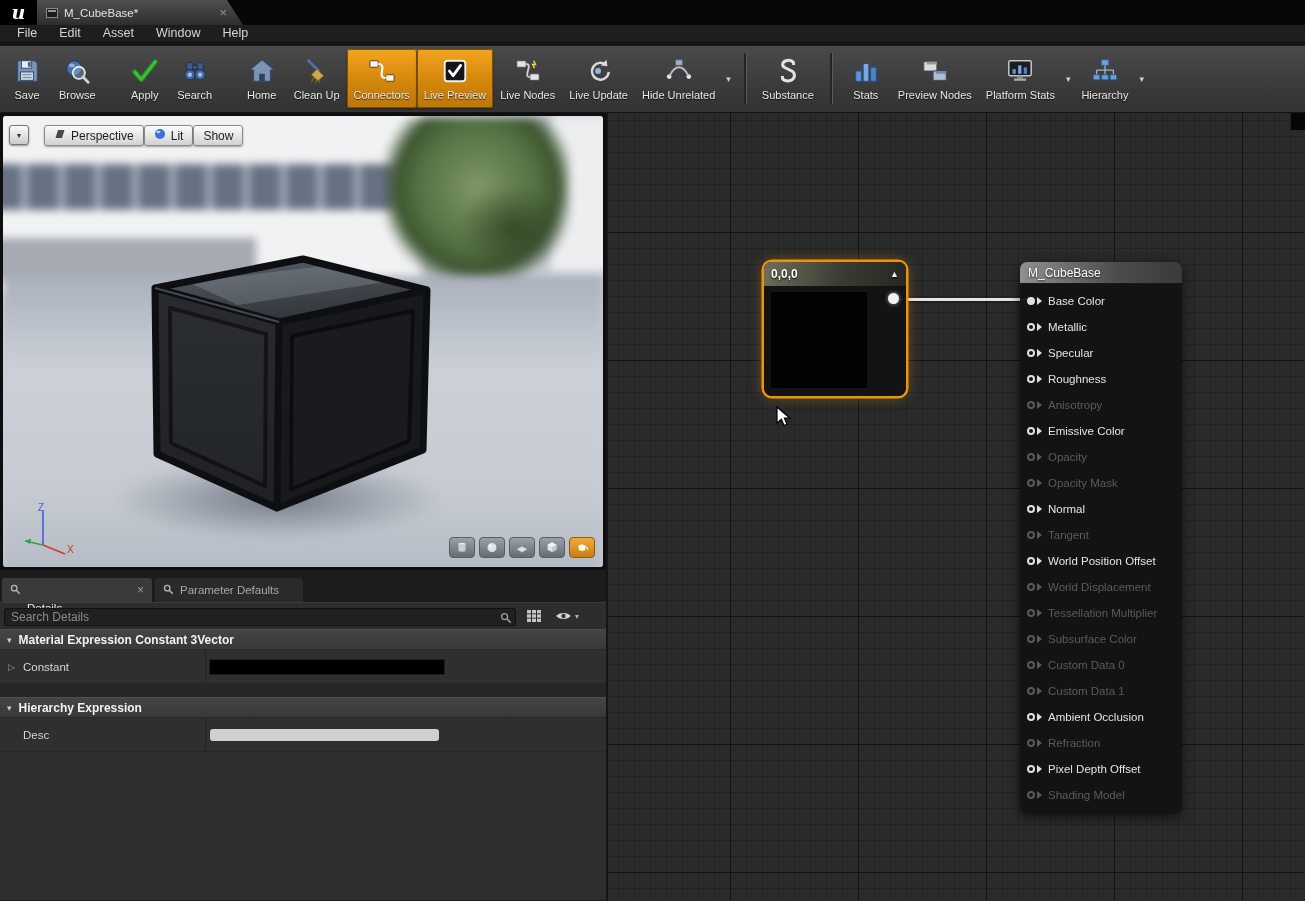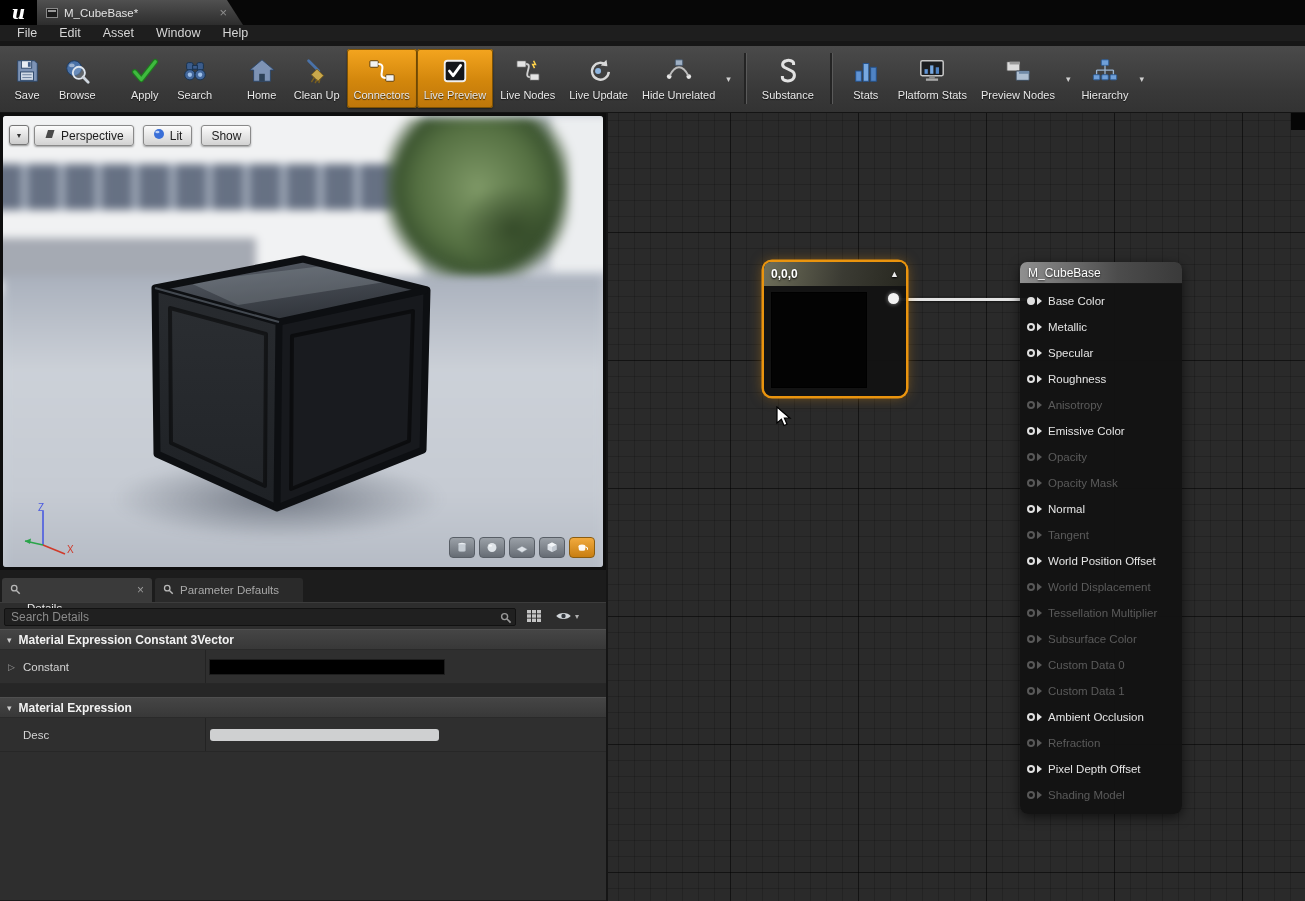--- a/index.html
+++ b/index.html
@@ -54,21 +54,21 @@
     background:radial-gradient(ellipse, rgba(44,64,34,.8) 0%, rgba(44,64,34,0) 70%); }
   .vp-floor { position:absolute; left:0; top:160px; width:100%; height:300px;
     background:linear-gradient(#aab1bd, #ccd1d8 32%, #c6cbd3 72%, #b4bac4); }
   .vp-shadow { position:absolute; left:108px; top:342px; width:335px; height:82px; filter:blur(5px);
     background:radial-gradient(ellipse, rgba(52,60,74,.55) 0%, rgba(52,60,74,0) 70%); }
   .vp-cube { position:absolute; left:95px; top:120px; }
 
   .vp-dd-btn { position:absolute; left:6px; top:9px; width:20px; height:20px; border-radius:3px;
     background:linear-gradient(#fafafa,#cccccc); border:1px solid #767676; display:flex; align-items:center;
     justify-content:center; font-size:7px; color:#333; box-shadow:0 1px 2px rgba(0,0,0,.4); }
-  #vp-modes { position:absolute; left:31px; top:9px; display:flex; gap:9px; }
+  #vp-modes { position:absolute; left:41px; top:9px; display:flex; }
   .vp-btn { height:21px; background:linear-gradient(#fcfcfc,#d2d2d2); border:1px solid #8a8a8a; border-radius:3px;
     font-size:12px; color:#1d1d1d; display:inline-flex; gap:5px; padding:0 9px; align-items:center;
     box-shadow:0 1px 2px rgba(0,0,0,.35); white-space:nowrap; }
   #vp-shapes { position:absolute; right:8px; bottom:9px; display:flex; gap:4px; }
   .vp-shape { width:26px; height:21px; border-radius:4px; border:1px solid #585e66;
     background:linear-gradient(rgba(152,158,165,.92), rgba(95,101,109,.92));
     display:flex; align-items:center; justify-content:center; }
   .vp-shape.active { background:linear-gradient(#f1aa3e,#c87e11); border-color:#8a5c10; }
   #vp-gizmo { position:absolute; left:8px; bottom:10px; }
 
@@ -315,40 +315,40 @@
               <rect x="4" y="15" width="6" height="11" fill="#5f93d4" stroke="#23518c"></rect>
               <rect x="12" y="7" width="6" height="19" fill="#77a8e0" stroke="#23518c"></rect>
               <rect x="20" y="11" width="6" height="15" fill="#4f83c4" stroke="#23518c"></rect>
             </svg>
           </span>
           <span class="tb-label">Stats</span>
         </div>
         <div class="tb-btn">
           <span class="tb-icon">
             <svg viewBox="0 0 30 30">
+              <rect x="3" y="5" width="14" height="10" rx="1" fill="#dcdcdc" stroke="#4a4a4a"></rect>
+              <rect x="6" y="5" width="11" height="3" fill="#9a9a9a"></rect>
+              <rect x="13" y="15" width="14" height="10" rx="1" fill="#aebfd2" stroke="#3a4a5c"></rect>
+              <rect x="16" y="15" width="11" height="3" fill="#708aa8"></rect>
+            </svg>
+          </span>
+          <span class="tb-label">Preview Nodes</span>
+        </div>
+        <div class="tb-btn">
+          <span class="tb-icon">
+            <svg viewBox="0 0 30 30">
               <rect x="3" y="4" width="24" height="16" rx="1.5" fill="#1b1d20" stroke="#c8c8c8" stroke-width="1.6"></rect>
               <rect x="7" y="13" width="3.5" height="5" fill="#5f93d4"></rect>
               <rect x="13" y="9" width="3.5" height="9" fill="#77a8e0"></rect>
               <rect x="19" y="11" width="3.5" height="7" fill="#4f83c4"></rect>
               <rect x="12" y="20" width="6" height="3" fill="#8a8a8a"></rect>
               <rect x="8.5" y="23" width="13" height="2.5" fill="#a8a8a8"></rect>
             </svg>
           </span>
           <span class="tb-label">Platform Stats</span>
-        </div>
-        <div class="tb-btn">
-          <span class="tb-icon">
-            <svg viewBox="0 0 30 30">
-              <rect x="3" y="5" width="14" height="10" rx="1" fill="#dcdcdc" stroke="#4a4a4a"></rect>
-              <rect x="6" y="5" width="11" height="3" fill="#9a9a9a"></rect>
-              <rect x="13" y="15" width="14" height="10" rx="1" fill="#aebfd2" stroke="#3a4a5c"></rect>
-              <rect x="16" y="15" width="11" height="3" fill="#708aa8"></rect>
-            </svg>
-          </span>
-          <span class="tb-label">Preview Nodes</span>
         </div>
         <div class="tb-chevron">▾</div>
         <div class="tb-btn">
           <span class="tb-icon">
             <svg viewBox="0 0 30 30">
               <rect x="11" y="3" width="8" height="6" rx="1" fill="#6f9fd8" stroke="#2a5a94"></rect>
               <path d="M15 9 V14 M6 14 H24 M6 14 V19 M15 14 V19 M24 14 V19" stroke="#9ab4d0" stroke-width="1.4" fill="none"></path>
               <rect x="2.5" y="19" width="7" height="5.5" rx="1" fill="#6f9fd8" stroke="#2a5a94"></rect>
               <rect x="11.5" y="19" width="7" height="5.5" rx="1" fill="#6f9fd8" stroke="#2a5a94"></rect>
               <rect x="20.5" y="19" width="7" height="5.5" rx="1" fill="#6f9fd8" stroke="#2a5a94"></rect>
@@ -520,21 +520,21 @@
             <span class="exp">▷</span>
             <span class="lbl">Constant</span>
           </div>
           <div class="val-cell">
             <div class="swatch" style="background: rgb(0, 0, 0);"></div>
           </div>
         </div>
         <div class="d-gap"></div>
         <div class="d-section">
           <span class="arr">▾</span>
-          <span class="ttl">Material Expression</span>
+          <span class="ttl">Hierarchy Expression</span>
         </div>
         <div class="d-row">
           <div class="lbl-cell">
             <span class="exp"></span>
             <span class="lbl">Desc</span>
           </div>
           <div class="val-cell">
             <div class="desc-field"></div>
           </div>
         </div>

